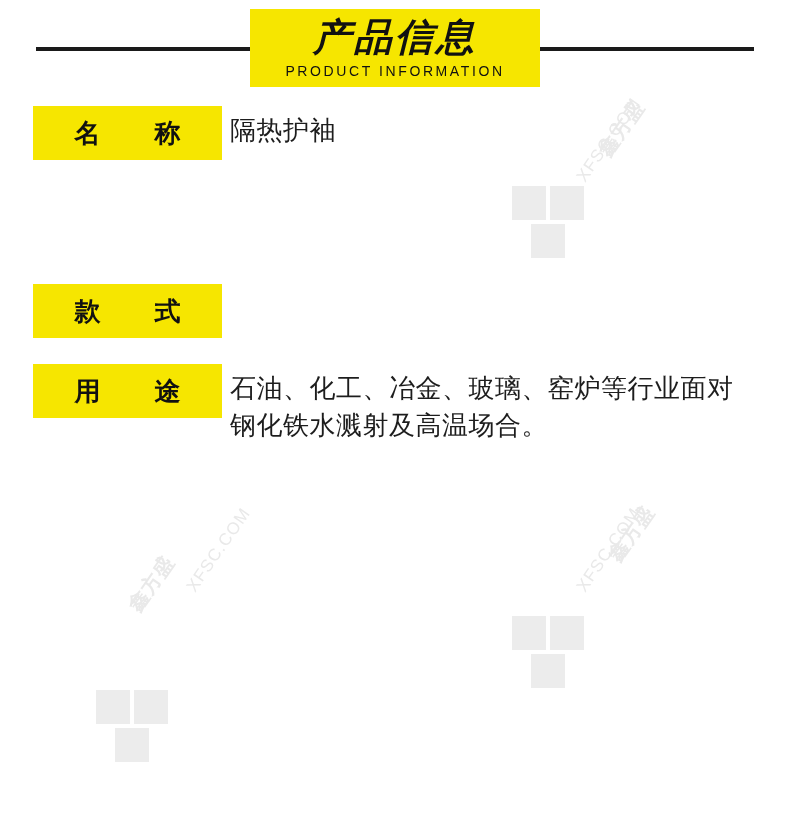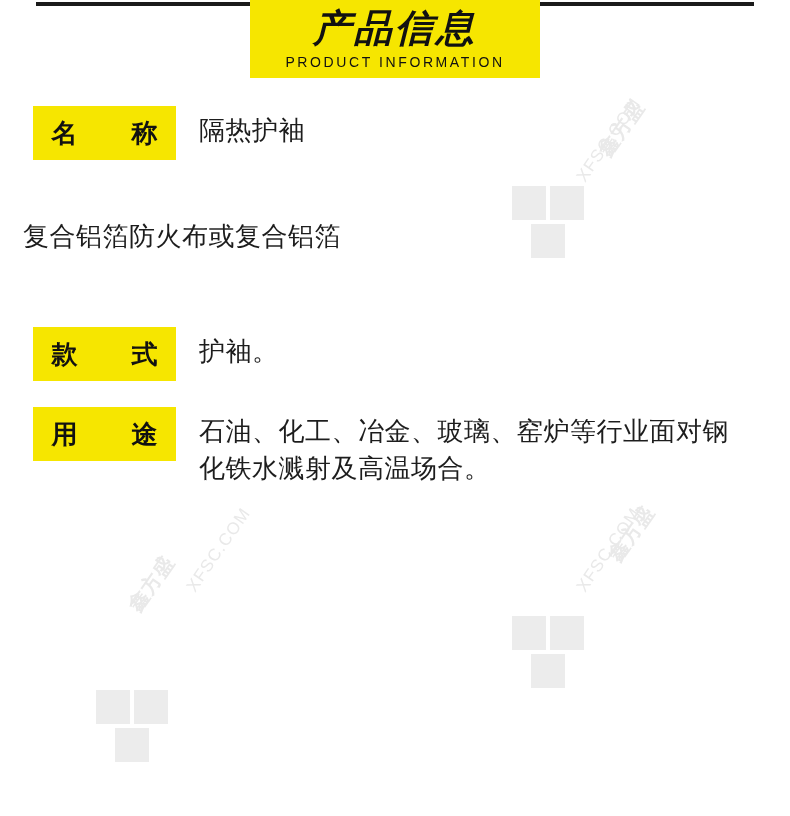--- a/index.html
+++ b/index.html
@@ -42,20 +42,21 @@
     height: 34px;
     background: #ececec;
   }
 
   
   .header {
     position: relative;
     z-index: 2;
     height: 96px;
     display: flex;
+    align-items: center;
     justify-content: center;
   }
   .header-rule {
     flex: 1 1 auto;
     height: 4px;
     background: #1a1a1a;
     margin-top: 2px;
   }
   .header-rule.left { margin-left: 36px; margin-right: 0; }
   .header-rule.right { margin-right: 36px; margin-left: 0; }
@@ -91,35 +92,35 @@
     padding: 10px 0 0 0;
   }
   .row {
     display: flex;
     align-items: flex-start;
     margin-bottom: 26px;
   }
   .row.gap-after { margin-bottom: 72px; }
   .label {
     flex: 0 0 auto;
-    width: 143px;
+    width: 189px;
     margin-left: 33px;
     background: #f6e600;
     color: #111;
     font-size: 26px;
     font-weight: bold;
     line-height: 54px;
     height: 54px;
     text-align: center;
     letter-spacing: 1px;
   }
   .label.spaced { letter-spacing: 14px; text-indent: 14px; }
   .value {
     flex: 1 1 auto;
-    margin-left: 23px;
+    margin-left: 8px;
     font-size: 26px;
     line-height: 1.42;
     color: #1d1d1d;
     padding-top: 6px;
     padding-right: 36px;
     letter-spacing: 0.5px;
   }
   .value.latin { letter-spacing: 1.2px; }
 </style>
 </head>
@@ -157,27 +158,25 @@
   <div class="row">
     <div class="label spaced">名　称</div>
     <div class="value">隔热护袖</div>
   </div>
 
   <div class="row">
   </div>
 
 
   <div class="row gap-after">
-    <div class="value">复合铝箔防火布或复合铝箔</div>
   </div>
 
 
   <div class="row">
     <div class="label spaced">款　式</div>
-    <div class="value">护袖。</div>
   </div>
 
   <div class="row">
     <div class="label spaced">用　途</div>
     <div class="value">石油、化工、冶金、玻璃、窑炉等行业面对钢化铁水溅射及高温场合。</div>
   </div>
 
 </div>
 
 </body></html>

